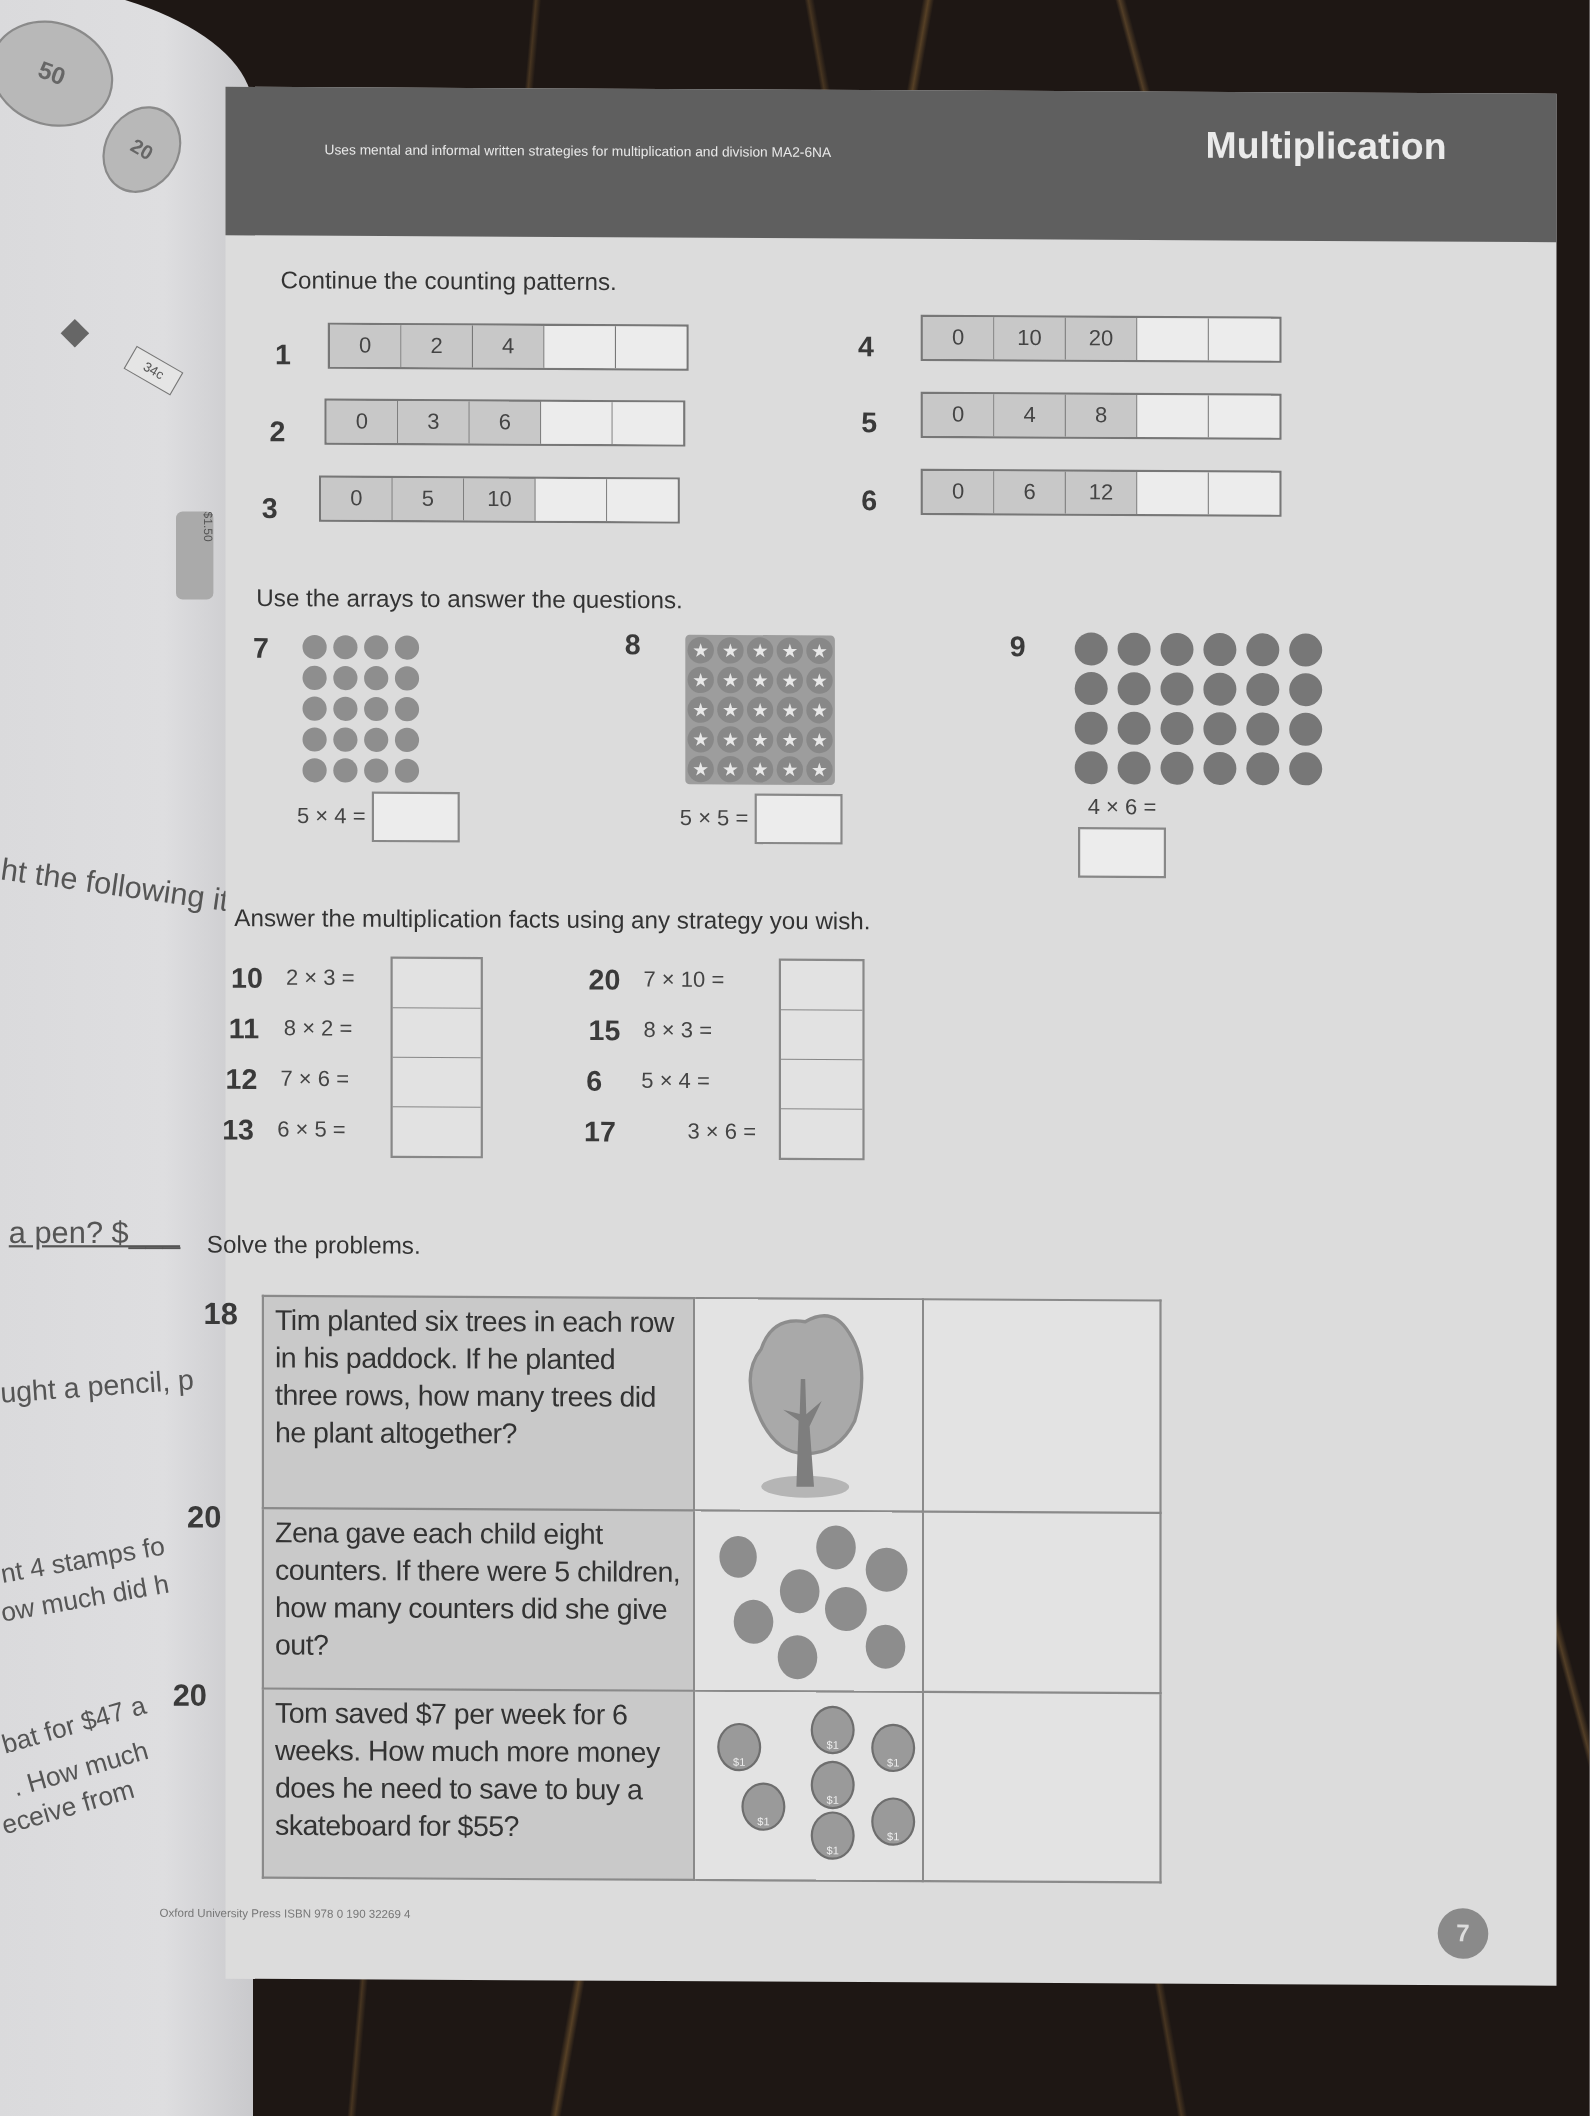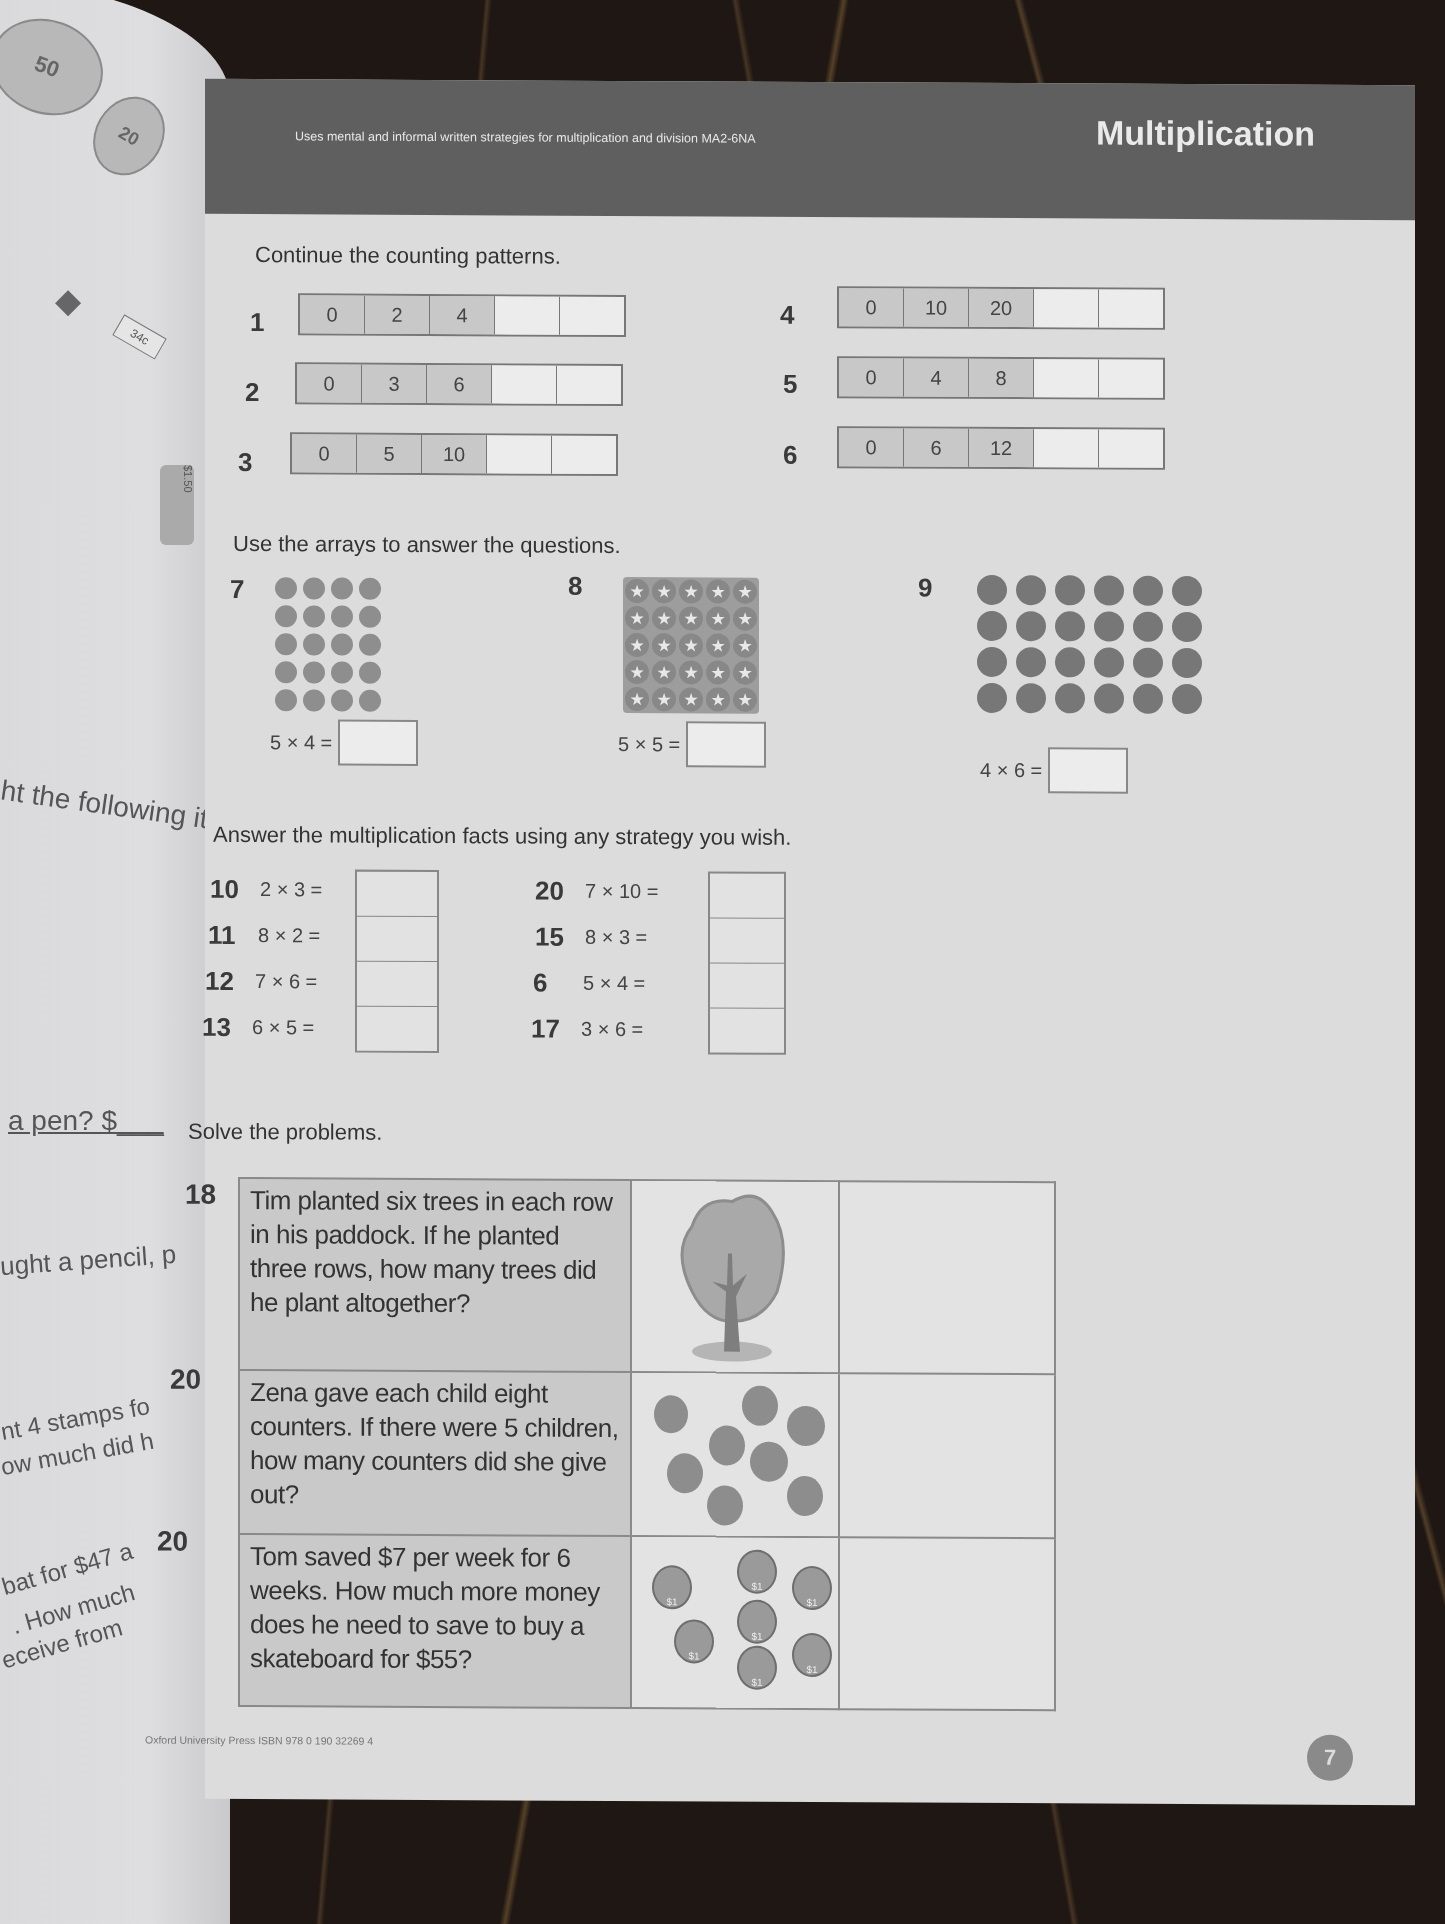--- a/index.html
+++ b/index.html
@@ -227,21 +227,21 @@
       <div class="dot dark"></div>
       <div class="dot dark"></div>
       <div class="dot dark"></div>
       <div class="dot dark"></div>
       <div class="dot dark"></div>
       <div class="dot dark"></div>
       <div class="dot dark"></div>
       <div class="dot dark"></div>
       <div class="dot dark"></div>
     </div>
-  <div class="eq" style="left:775px;top:664px;">
+  <div class="eq" style="left:775px;top:640px;flex-direction:column;">
     <span>4 × 6 =</span>
     <div class="ansbox"></div>
   </div>
 
   <div class="instr" style="left:8px;top:743px;">Answer the multiplication facts using any strategy you wish.</div>
 
   <div class="fact" style="left:5px;top:787px;">
     <span class="fn">10</span>
     <span>2 × 3 =</span>
   </div>
@@ -269,21 +269,21 @@
     <span>7 × 10 =</span>
   </div>
   <div class="fact" style="left:330px;top:833px;justify-content:center;">
     <span class="fn">15</span>
     <span>8 × 3 =</span>
   </div>
   <div class="fact" style="left:328px;top:879px;">
     <span class="fn">6</span>
     <span>5 × 4 =</span>
   </div>
-  <div class="fact" style="left:326px;top:925px;">
+  <div class="fact" style="left:326px;top:925px;gap:44px;">
     <span class="fn">17</span>
     <span>3 × 6 =</span>
   </div>
   <div class="factbox" style="left:503px;top:790px;width:74px;">
     <div></div>
     <div></div>
     <div></div>
     <div></div>
   </div>
 

